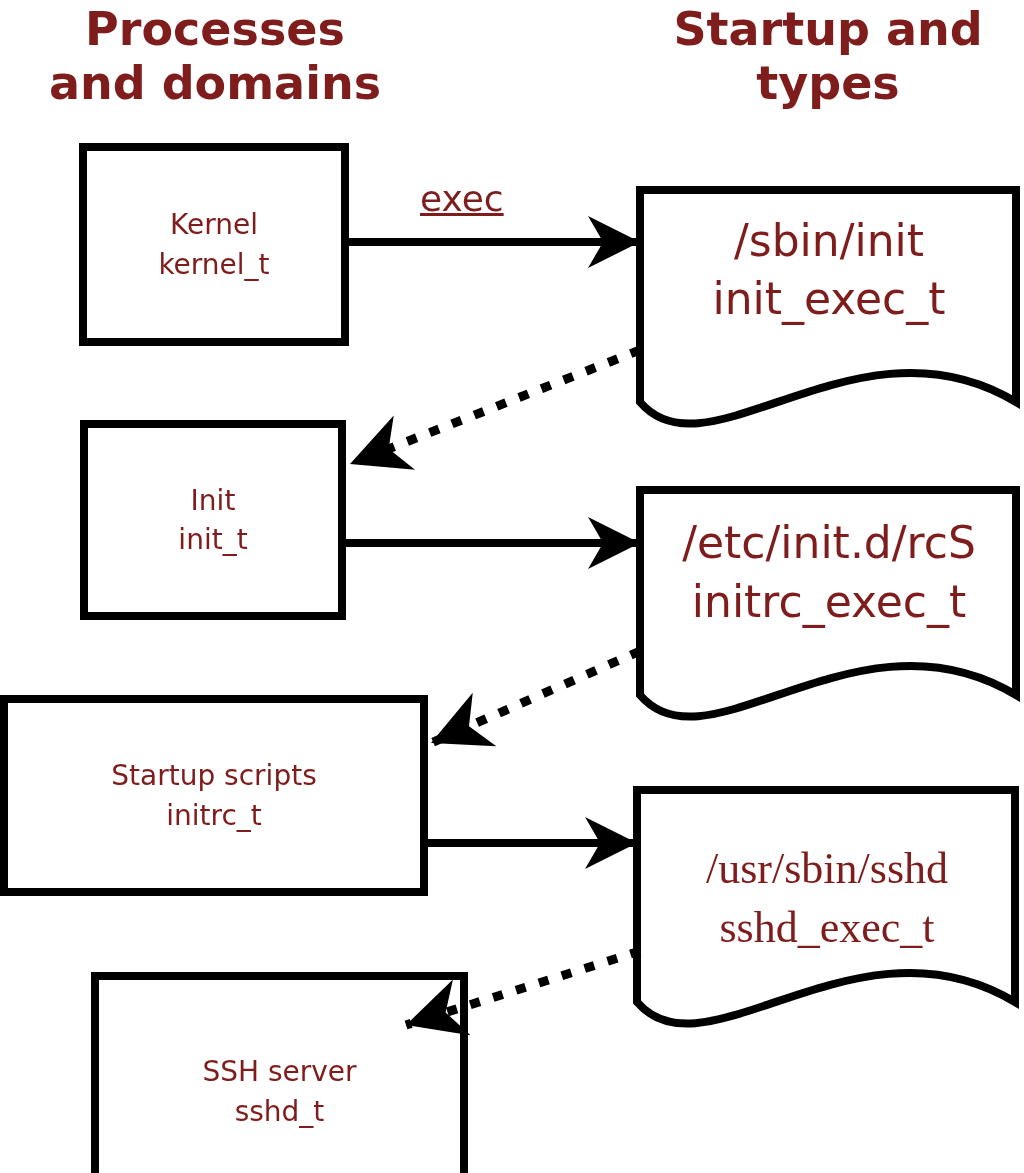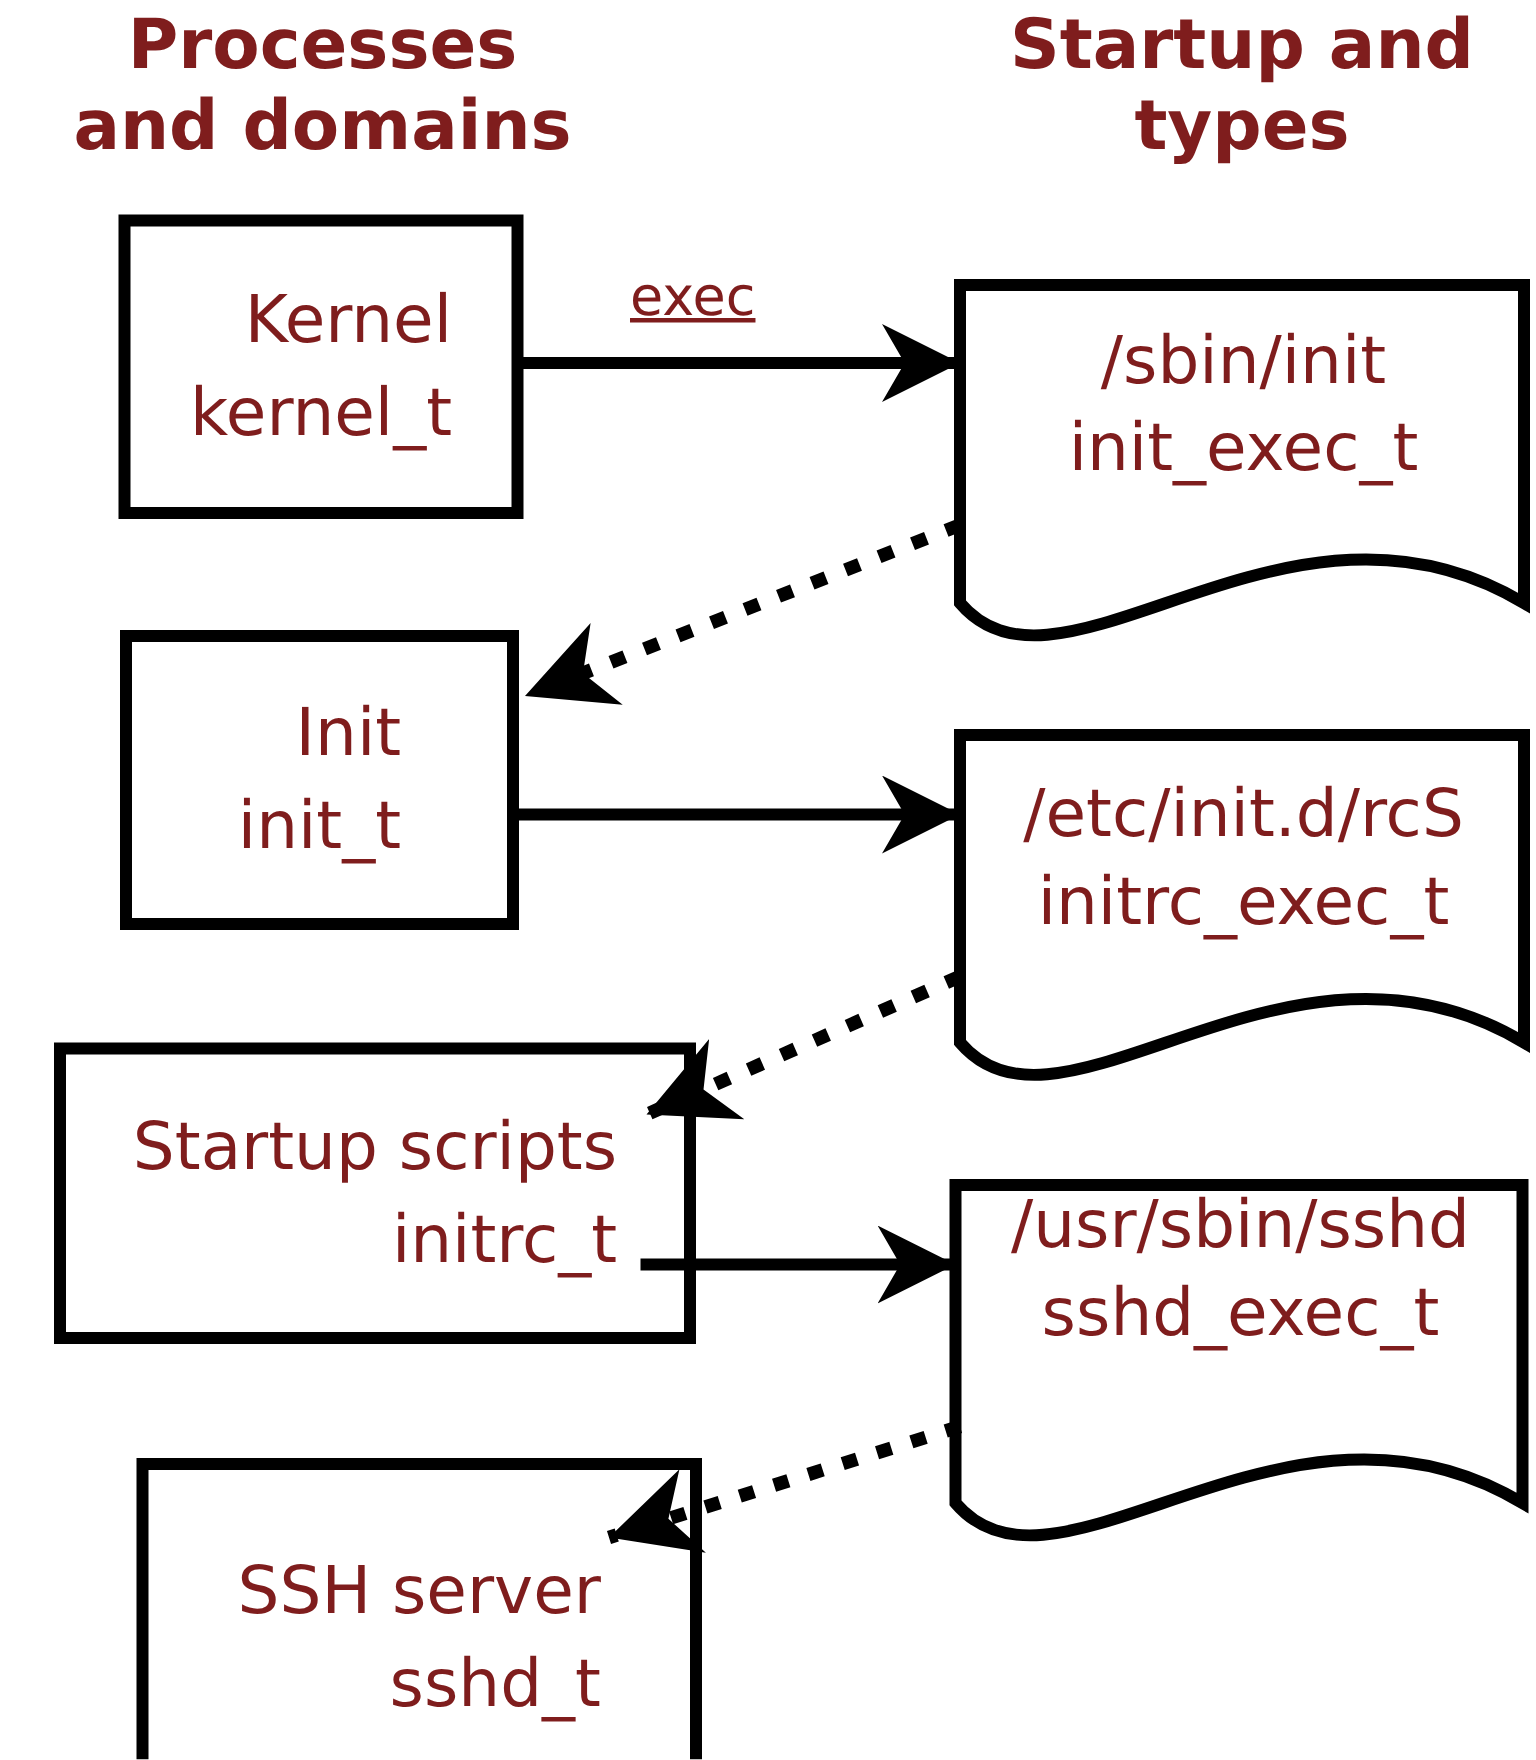--- a/index.html
+++ b/index.html
@@ -24,49 +24,49 @@
   .hdr-left  { left: 20px;  top: 2px; width: 390px; }
   .hdr-right { left: 650px; top: 2px; width: 356px; }
   .pbox {
     position: absolute;
     box-sizing: border-box;
     border: 8px solid #000000;
     background: #ffffff;
     display: flex;
     align-items: center;
     justify-content: center;
-    text-align: right;
-    font-size: 44px;
+    text-align: center;
+    font-size: 28px;
     line-height: 1.4;
     white-space: pre-line;
     z-index: 1;
   }
   .box-kernel  { left: 79px;  top: 143px; width: 270px; height: 203px; }
   .box-init    { left: 80px;  top: 420px; width: 266px; height: 200px; }
-  .box-startup { left: 0px;   top: 695px; width: 428px; height: 201px; margin-left: 36px; }
+  .box-startup { left: 0px;   top: 695px; width: 428px; height: 201px; }
   .box-sshd    { left: 44px;  top: 972px; width: 377px; height: 239px; margin-left: 47px; }
   .layer {
     position: absolute;
     left: 0; top: 0;
     z-index: 2;
   }
   .doclabel {
     position: absolute;
     display: flex;
     align-items: center;
     justify-content: center;
     text-align: center;
     font-size: 44px;
     line-height: 1.32;
     white-space: pre-line;
     z-index: 3;
   }
   .doc1-label { left: 650px; top: 200px; width: 358px; height: 140px; }
   .doc2-label { left: 650px; top: 500px; width: 358px; height: 145px; }
-  .doc3-label { left: 647px; top: 774px; width: 360px; height: 145px; }
+  .doc3-label { left: 647px; top: 826px; width: 360px; height: 145px; font-family: Liberation Serif, serif; }
   .exec-label {
     position: absolute;
     left: 420px; top: 178px; width: 160px;
     font-size: 36px;
     text-align: left;
     z-index: 3;
     text-decoration: underline;
   }
 </style>
 </head>

